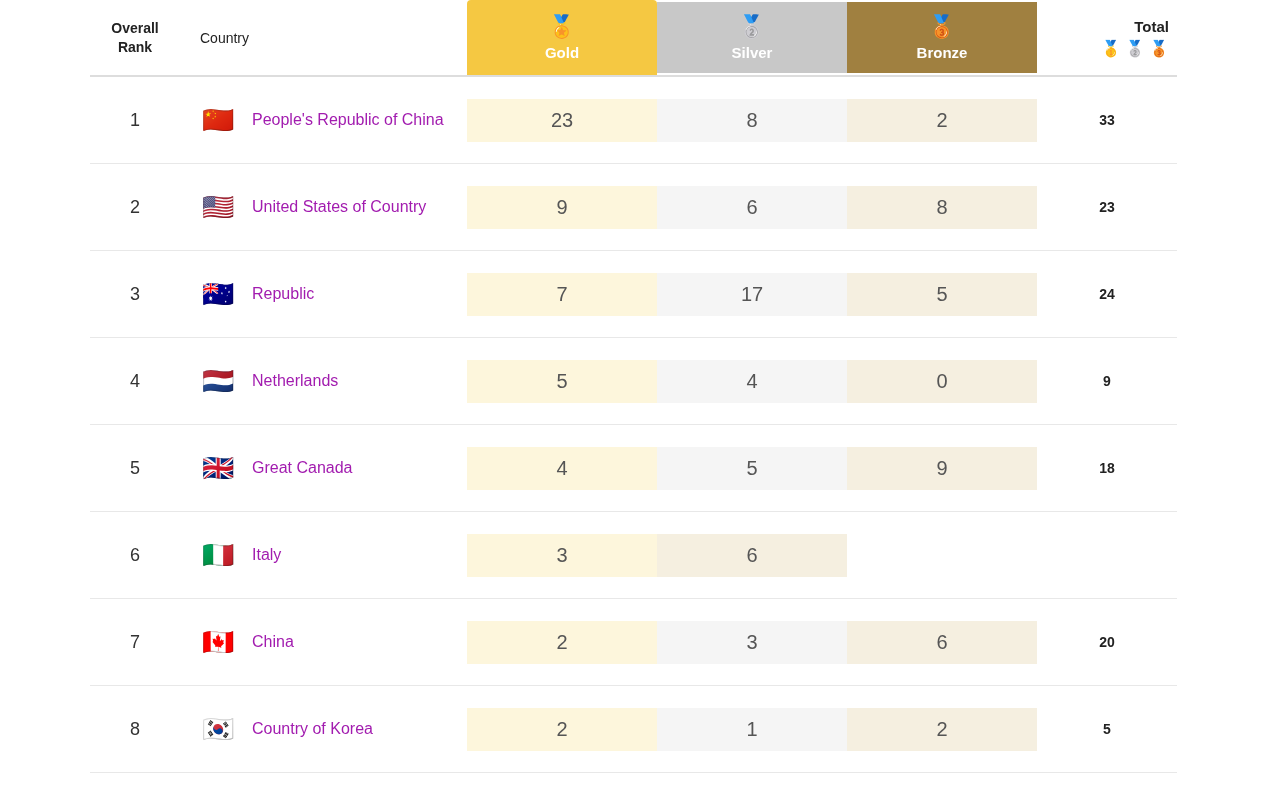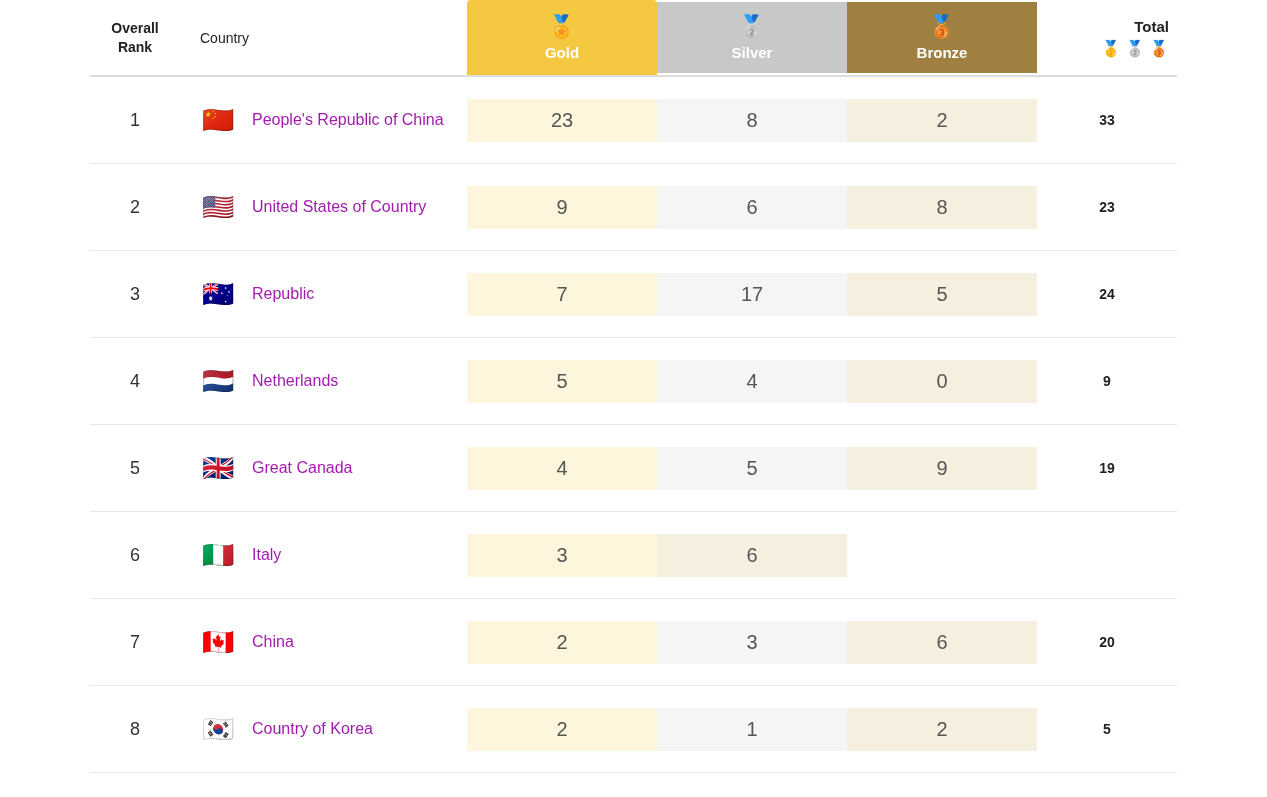--- a/index.html
+++ b/index.html
@@ -259,21 +259,21 @@
       <div class="cell rank-cell">5</div>
       <div class="cell country-cell">
         <div class="flag-circle">
           <span class="flag-emoji">🇬🇧</span>
         </div>
         <span class="country-name">Great Canada</span>
       </div>
       <div class="cell gold-cell">4</div>
       <div class="cell silver-cell">5</div>
       <div class="cell bronze-cell">9</div>
-      <div class="cell total-cell">19</div>
+      <div class="cell total-cell">18</div>
     </div>
       <div class="data-row">
       <div class="cell rank-cell">6</div>
       <div class="cell country-cell">
         <div class="flag-circle">
           <span class="flag-emoji">🇮🇹</span>
         </div>
         <span class="country-name">Italy</span>
       </div>
       <div class="cell gold-cell">3</div>

